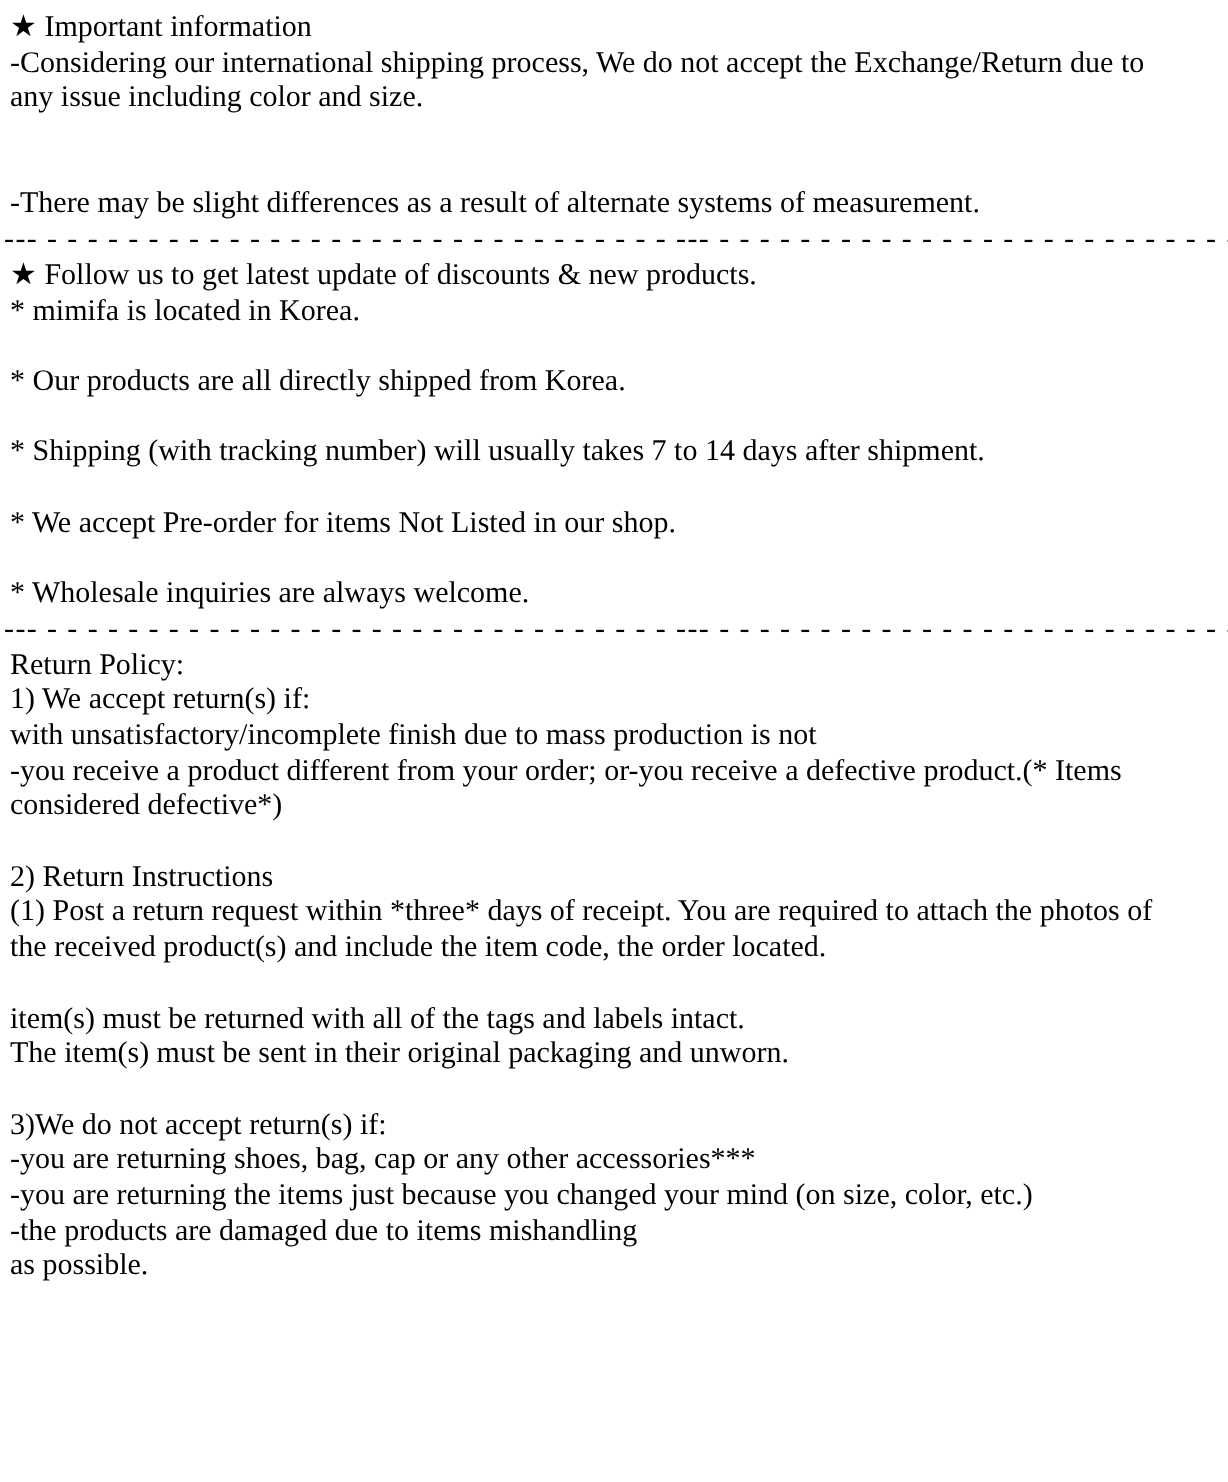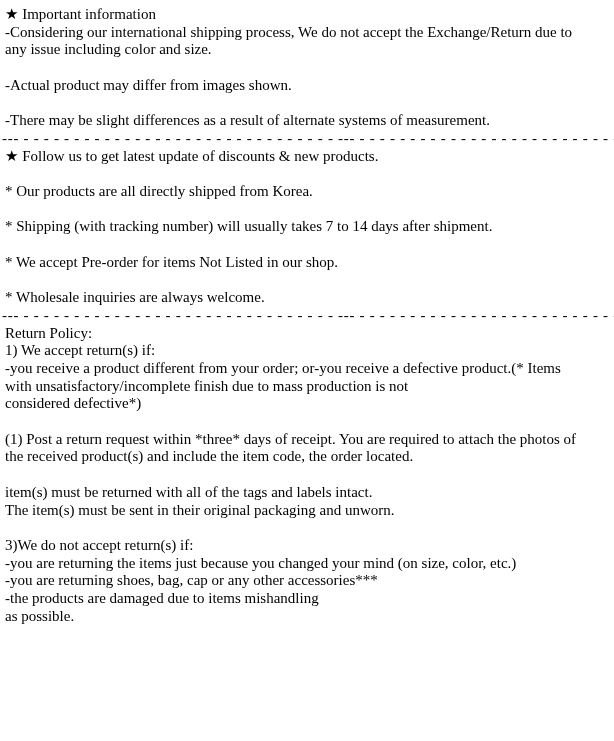--- a/index.html
+++ b/index.html
@@ -35,46 +35,47 @@
 </style>
 </head>
 <body>
 
 <div class="page">
   <div>
       <div class="line">★ Important information</div>
       <div class="line">-Considering our international shipping process, We do not accept the Exchange/Return due to</div>
       <div class="line">any issue including color and size.</div>
       <div class="line"></div>
-      <div class="line">-Actual product may differ from images shown.</div>
       <div class="line"></div>
       <div class="line">-There may be slight differences as a result of alternate systems of measurement.</div>
       <div class="line divider">--- - - - - - - - - - - - - - - - - - - - - - - - - - - - - - - - --- - - - - - - - - - - - - - - - - - - - - - - - - - - - - - - - - - - - - - -</div>
       <div class="line">★ Follow us to get latest update of discounts &amp; new products.</div>
+      <div class="line">* mimifa is located in Korea.</div>
       <div class="line"></div>
       <div class="line">* Our products are all directly shipped from Korea.</div>
       <div class="line"></div>
       <div class="line">* Shipping (with tracking number) will usually takes 7 to 14 days after shipment.</div>
       <div class="line"></div>
       <div class="line">* We accept Pre-order for items Not Listed in our shop.</div>
       <div class="line"></div>
       <div class="line">* Wholesale inquiries are always welcome.</div>
       <div class="line divider">--- - - - - - - - - - - - - - - - - - - - - - - - - - - - - - - - --- - - - - - - - - - - - - - - - - - - - - - - - - - - - - - - - - - - - - - -</div>
       <div class="line">Return Policy:</div>
       <div class="line">1) We accept return(s) if:</div>
+      <div class="line">with unsatisfactory/incomplete finish due to mass production is not</div>
       <div class="line">-you receive a product different from your order; or-you receive a defective product.(* Items</div>
-      <div class="line">with unsatisfactory/incomplete finish due to mass production is not</div>
       <div class="line">considered defective*)</div>
       <div class="line"></div>
+      <div class="line">2) Return Instructions</div>
       <div class="line">(1) Post a return request within *three* days of receipt. You are required to attach the photos of</div>
       <div class="line">the received product(s) and include the item code, the order located.</div>
       <div class="line"></div>
       <div class="line">item(s) must be returned with all of the tags and labels intact.</div>
       <div class="line">The item(s) must be sent in their original packaging and unworn.</div>
       <div class="line"></div>
       <div class="line">3)We do not accept return(s) if:</div>
+      <div class="line">-you are returning shoes, bag, cap or any other accessories***</div>
       <div class="line">-you are returning the items just because you changed your mind (on size, color, etc.)</div>
-      <div class="line">-you are returning shoes, bag, cap or any other accessories***</div>
       <div class="line">-the products are damaged due to items mishandling</div>
       <div class="line">as possible.</div>
       <div class="line"></div>
     </div>
 </div>
 
 </body></html>

